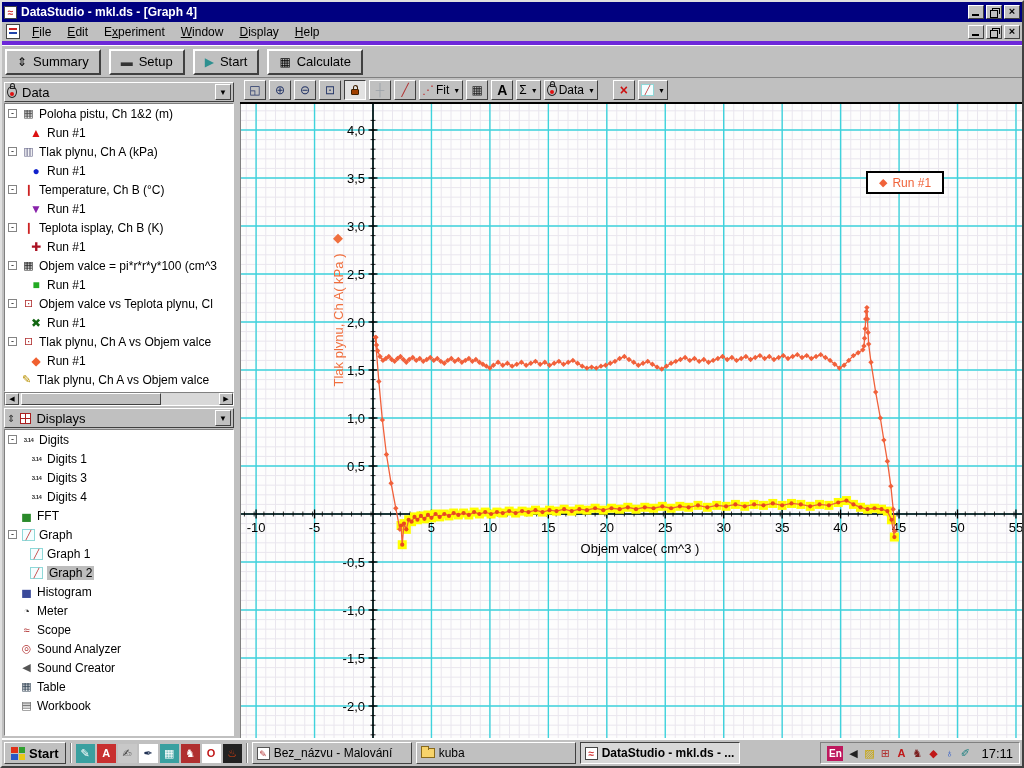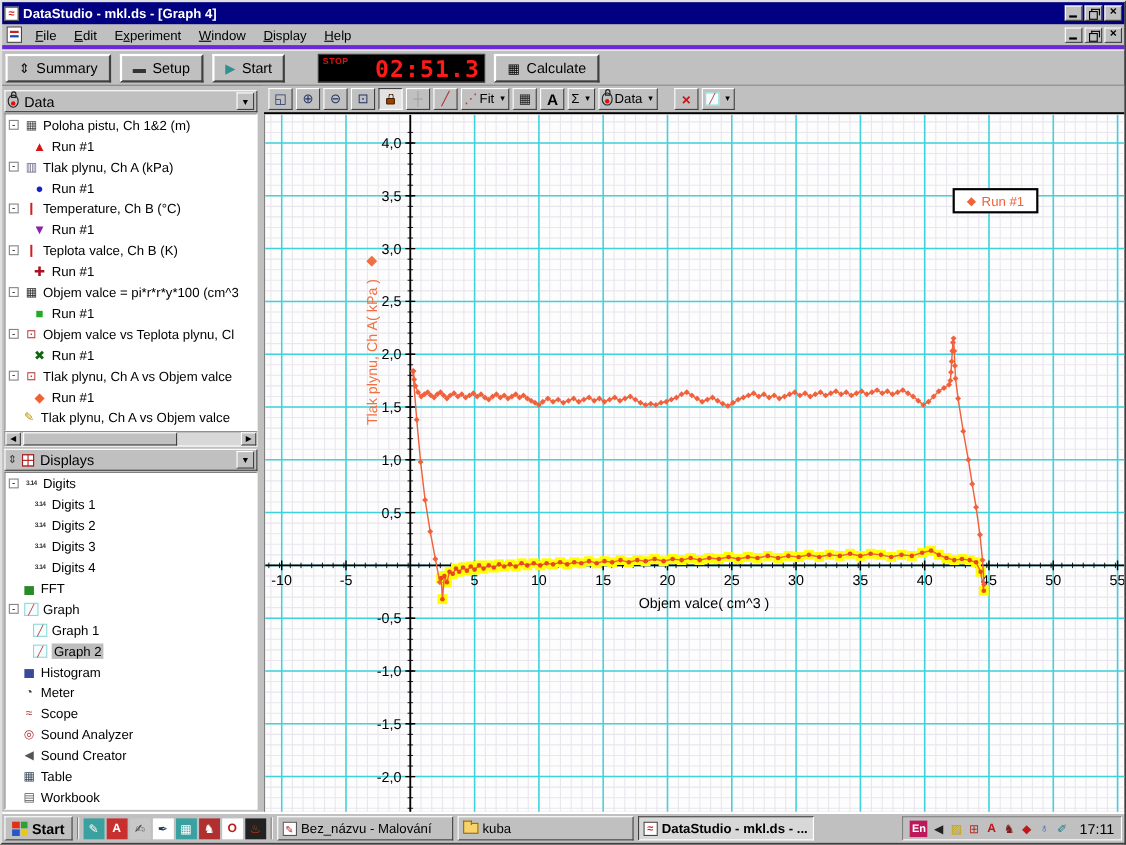--- a/index.html
+++ b/index.html
@@ -151,24 +151,20 @@
       <span>Summary</span>
     </button>
     <button class="bigbtn" style="margin-left:8px">
       <span class="bicon" style="color:#333">▬</span>
       <span>Setup</span>
     </button>
     <button class="bigbtn" style="margin-left:8px">
       <span class="bicon" style="color:#2e9090">▶</span>
       <span>Start</span>
     </button>
-    <div id="timerbox">
-      <span id="timer-status">STOP</span>
-      <span id="timer-value">02:51.3</span>
-    </div>
     <button class="bigbtn" id="calcbtn">
       <span class="bicon">▦</span>
       <span>Calculate</span>
     </button>
   </div>
 
   <div id="content">
 
     <div id="leftpanel">
       <div class="panelheader">
@@ -203,21 +199,21 @@
             <span class="tlabel">Temperature, Ch B (°C)</span>
           </div>
           <div class="trow">
             <span style="width:24px;flex:none"></span>
             <span class="marker" style="color:#8822aa">▼</span>
             <span class="tlabel">Run #1</span>
           </div>
           <div class="trow">
             <span class="expander">-</span>
             <span class="ticon" style="color:#cc2222">❙</span>
-            <span class="tlabel">Teplota valce, Ch B (K)</span>
+            <span class="tlabel">Teplota isplay, Ch B (K)</span>
           </div>
           <div class="trow">
             <span style="width:24px;flex:none"></span>
             <span class="marker" style="color:#aa1122">✚</span>
             <span class="tlabel">Run #1</span>
           </div>
           <div class="trow">
             <span class="expander">-</span>
             <span class="ticon" style="color:#222222">▦</span>
             <span class="tlabel">Objem valce = pi*r*r*y*100 (cm^3</span>
@@ -273,25 +269,20 @@
       <div id="displays-tree" class="treebox">
           <div class="trow">
             <span class="expander">-</span>
             <span class="ticon small" style="color:#333333">3.14</span>
             <span class="tlabel">Digits</span>
           </div>
           <div class="trow">
             <span style="width:24px;flex:none"></span>
             <span class="ticon small" style="color:#333333">3.14</span>
             <span class="tlabel">Digits 1</span>
-          </div>
-          <div class="trow">
-            <span style="width:24px;flex:none"></span>
-            <span class="ticon small" style="color:#333333">3.14</span>
-            <span class="tlabel">Digits 2</span>
           </div>
           <div class="trow">
             <span style="width:24px;flex:none"></span>
             <span class="ticon small" style="color:#333333">3.14</span>
             <span class="tlabel">Digits 3</span>
           </div>
           <div class="trow">
             <span style="width:24px;flex:none"></span>
             <span class="ticon small" style="color:#333333">3.14</span>
             <span class="tlabel">Digits 4</span>

